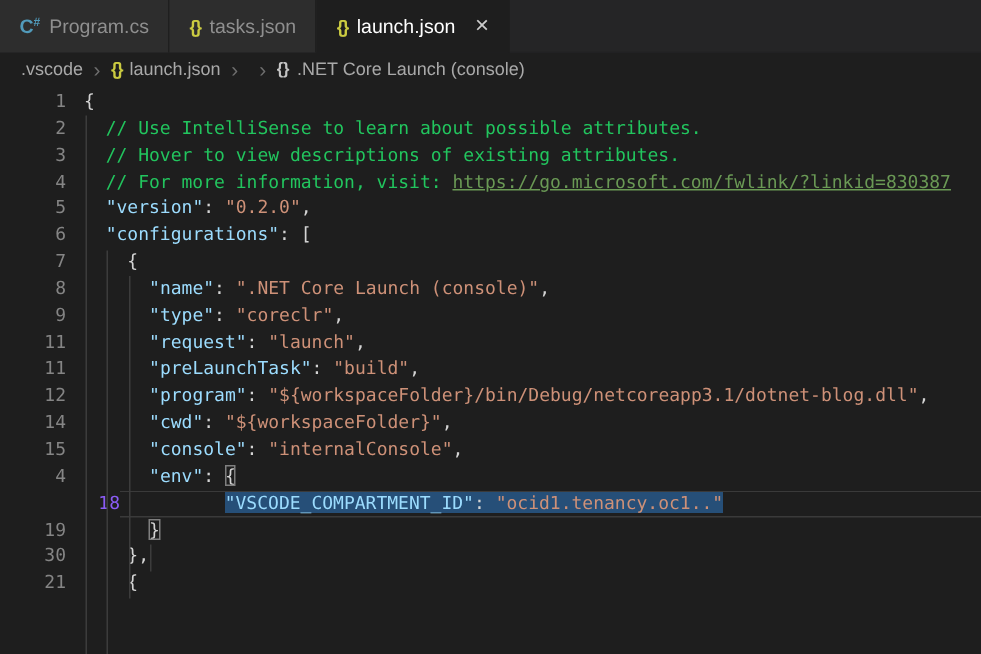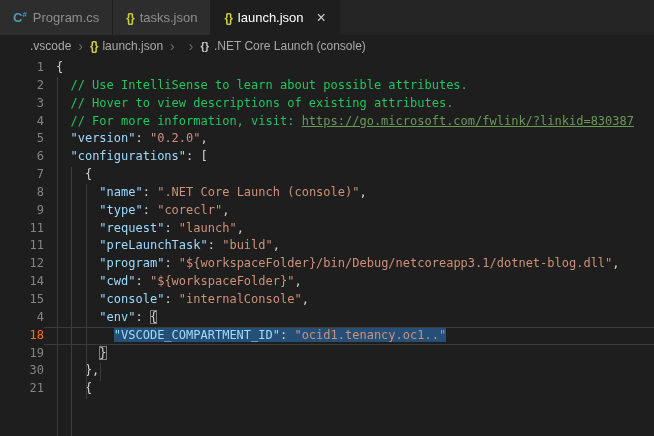--- a/index.html
+++ b/index.html
@@ -17,36 +17,36 @@
     border-right:1px solid #1f1f1f;white-space:nowrap;cursor:pointer;flex:none;
   }
   .tab.active{background:#1e1e1e;color:#ffffff;}
   .tab-filler{flex:1;background:#252526;box-shadow:inset 0 -1px 0 #232324;}
   .ic-json{color:#cbcb41;font-weight:700;font-size:12px;letter-spacing:-1px;}
   .ic-cs{color:#519aba;font-weight:700;font-size:13px;line-height:1;}
   .ic-cs sup{font-size:8px;vertical-align:super;}
   .tab-close{margin-left:7px;font-size:16px;color:#cccccc;line-height:1;cursor:pointer;}
   
   .breadcrumb{
-    display:flex;align-items:center;height:22px;padding-left:30px;
+    display:flex;align-items:center;height:22px;padding-left:14px;
     font-size:12px;color:#a9a9a9;background:#1e1e1e;
   }
   .bc-item{display:flex;align-items:center;gap:5px;cursor:pointer;}
   .bc-sep{color:#6e6e6e;font-size:14px;line-height:1;margin:0 7px;}
   .ic-obj{color:#c5c5c5;font-weight:700;font-size:11px;letter-spacing:0px;}
   
   .editor{position:relative;padding-top:2px;height:377px;}
   .row{
     display:flex;height:17.85px;line-height:17.85px;
     font-family:"DejaVu Sans Mono",monospace;font-size:12px;
   }
   .ln{width:44px;text-align:right;color:#858585;flex:none;cursor:pointer;}
   .code{flex:1;padding-left:12px;white-space:pre;color:#d4d4d4;cursor:text;}
   .row.current .code{box-shadow:inset 0 1px 0 #3a3a3a, inset 0 -1px 0 #3a3a3a;}
-  .row.current .ln{color:#f97316;}
+  .row.current .ln{color:#8b5cf6;margin-left:36px;}
   .tk-k{color:#9cdcfe;}
   .tk-s{color:#ce9178;}
   .tk-c{color:#22c55e;}
   .tk-b{color:#569cd6;}
   .tk-p{color:#d4d4d4;}
   .tk-l{color:#6a9955;text-decoration:underline;cursor:pointer;text-align:right;}
   .sel{background:#264f78;}
   .bm{outline:1px solid #7f7f7f;outline-offset:-1px;}
   .guide{position:absolute;width:1px;background:#3c3c3c;}
   .g1{left:57px;top:20px;bottom:0;}

